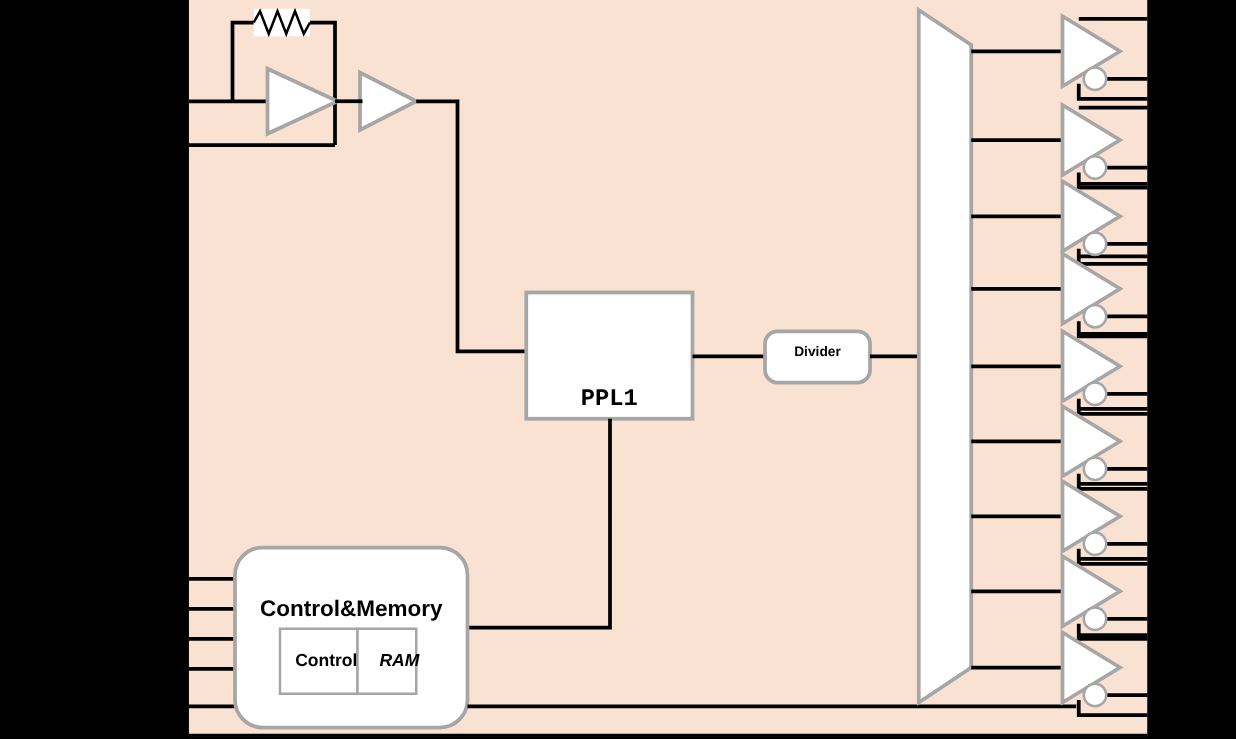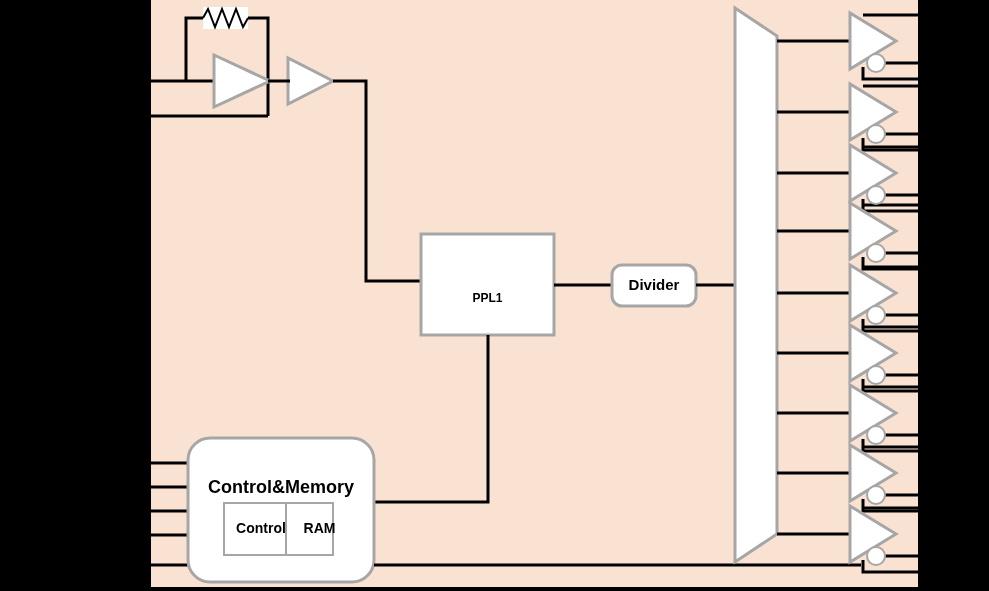--- a/index.html
+++ b/index.html
@@ -35,22 +35,22 @@
   .blk-label {
     position: absolute;
     font-family: "Liberation Sans", sans-serif;
     font-weight: bold;
     color: #000000;
     text-align: center;
     white-space: pre;
     line-height: 1.22;
     pointer-events: none;
   }
-  .pll-label { font-size: 12px; }
-  .div-label { font-size: 15px; }
+  .pll-label { font-size: 19px; font-family: Liberation Mono, monospace; }
+  .div-label { font-size: 11px; }
   .cm-title  { font-size: 18px; }
   .sub-label { font-size: 14px; }
 </style>
 </head>
 <body>
 
 <div id="stage">
 
   <div id="chip"></div>
 
@@ -207,15 +207,15 @@
   <div class="blk-label pll-label" style="left:421px; top:262px; width:133px;">
     <div>PPL1</div>
   </div>
 
   <div class="blk-label div-label" style="left:612px; top:276px; width:84px;">Divider</div>
 
   <div class="blk-label cm-title" style="left:188px; top:477px; width:186px;">Control&amp;Memory</div>
 
   <div class="blk-label sub-label" style="left:224px; top:520px; width:74px;">Control</div>
 
-  <div class="blk-label sub-label" style="left:286px; top:520px; width:67px;">RAM</div>
+  <div class="blk-label sub-label" style="left:286px; top:520px; width:67px;font-style:italic;">RAM</div>
 
 </div>
 
 </body></html>

